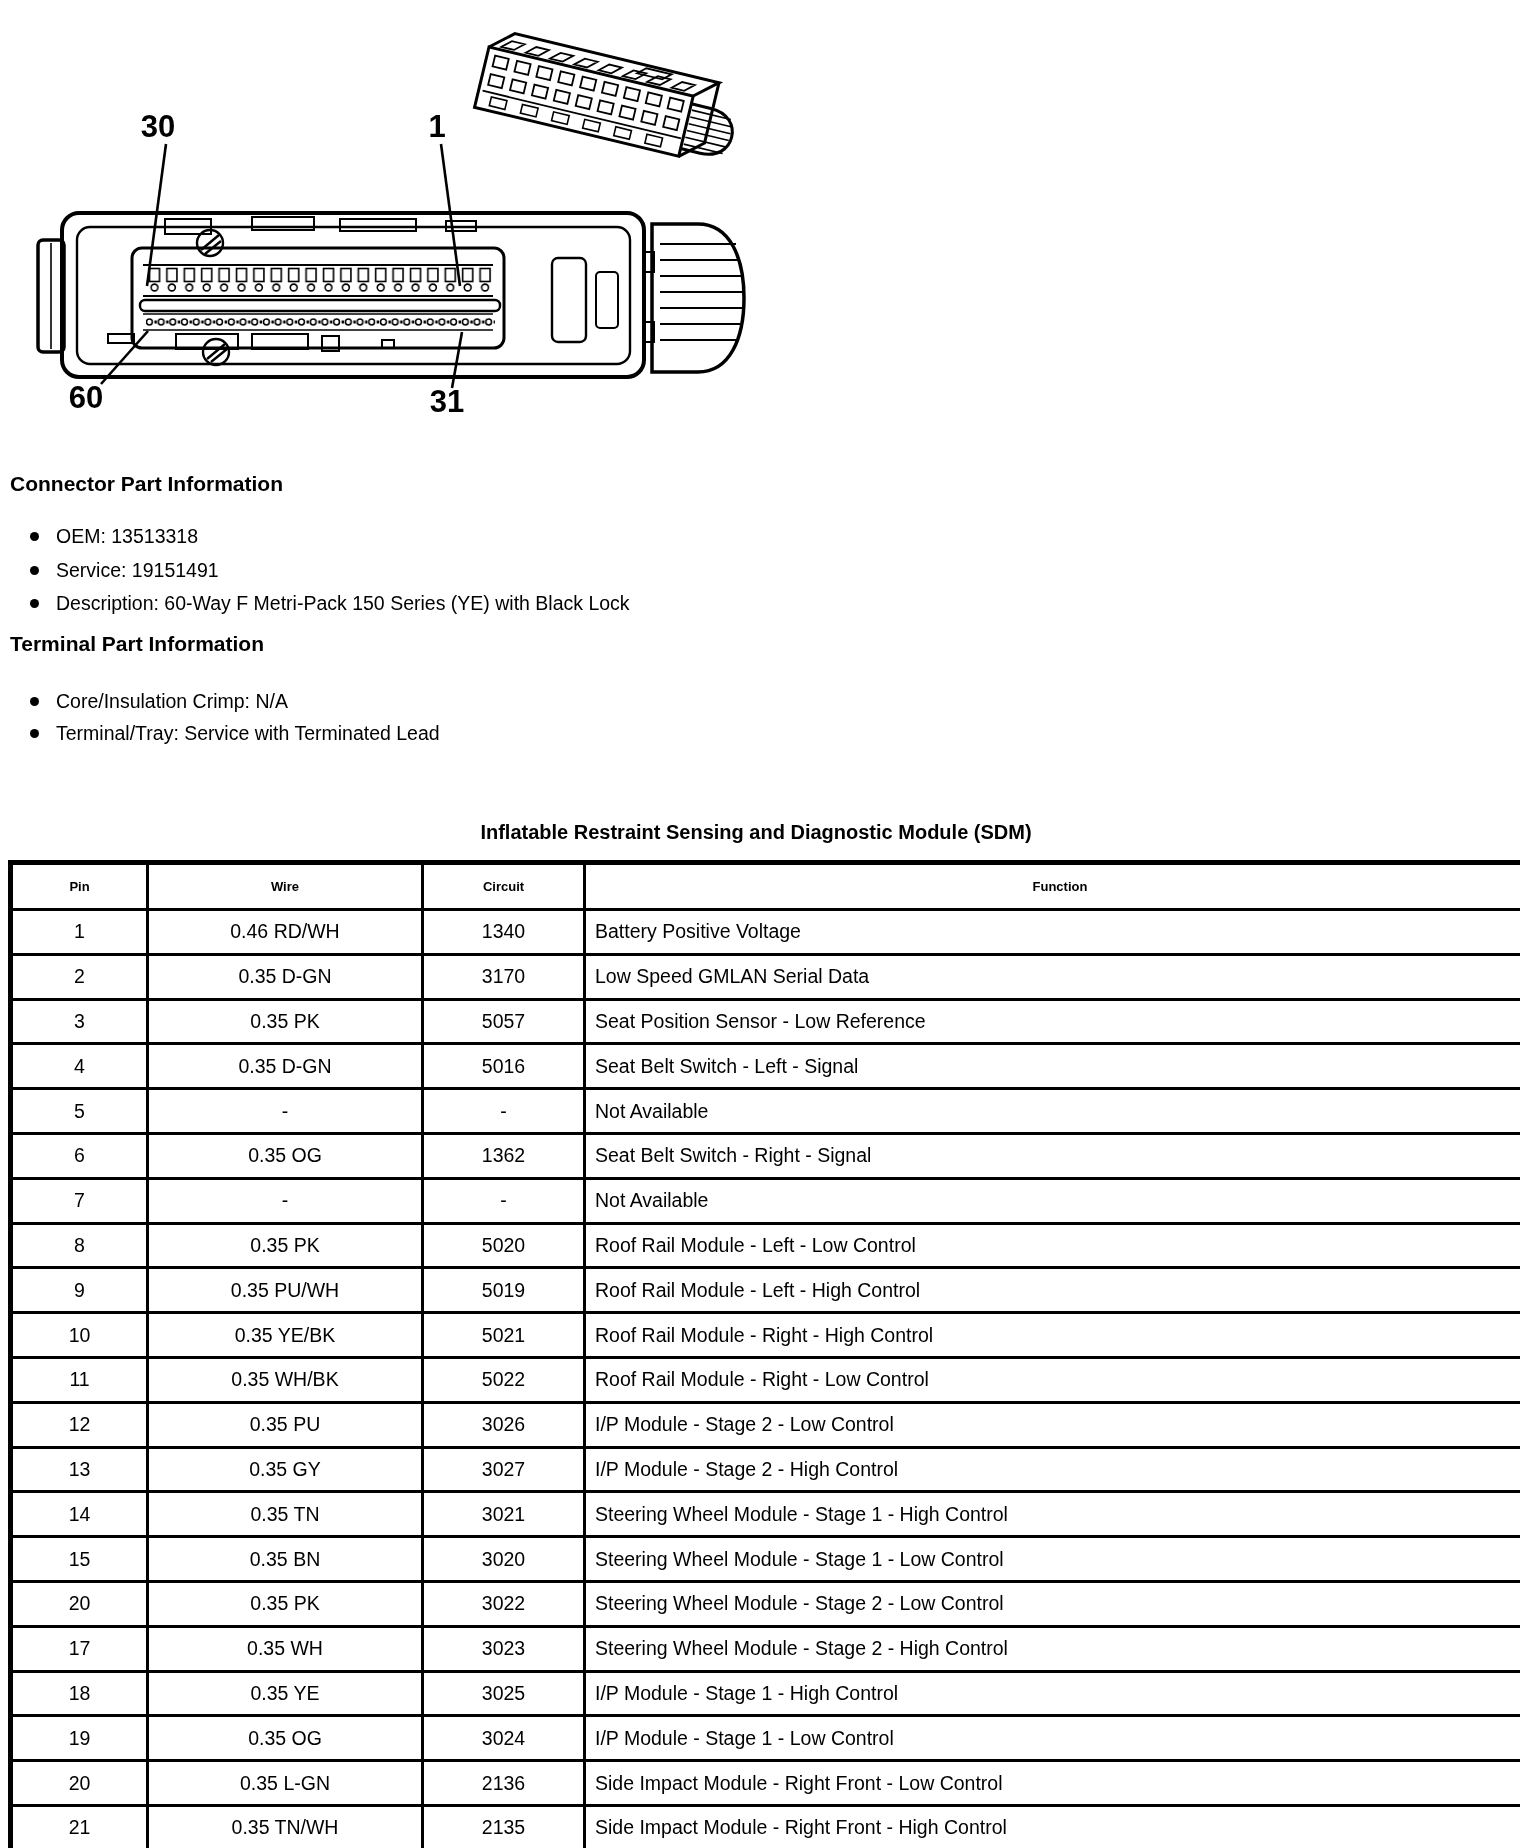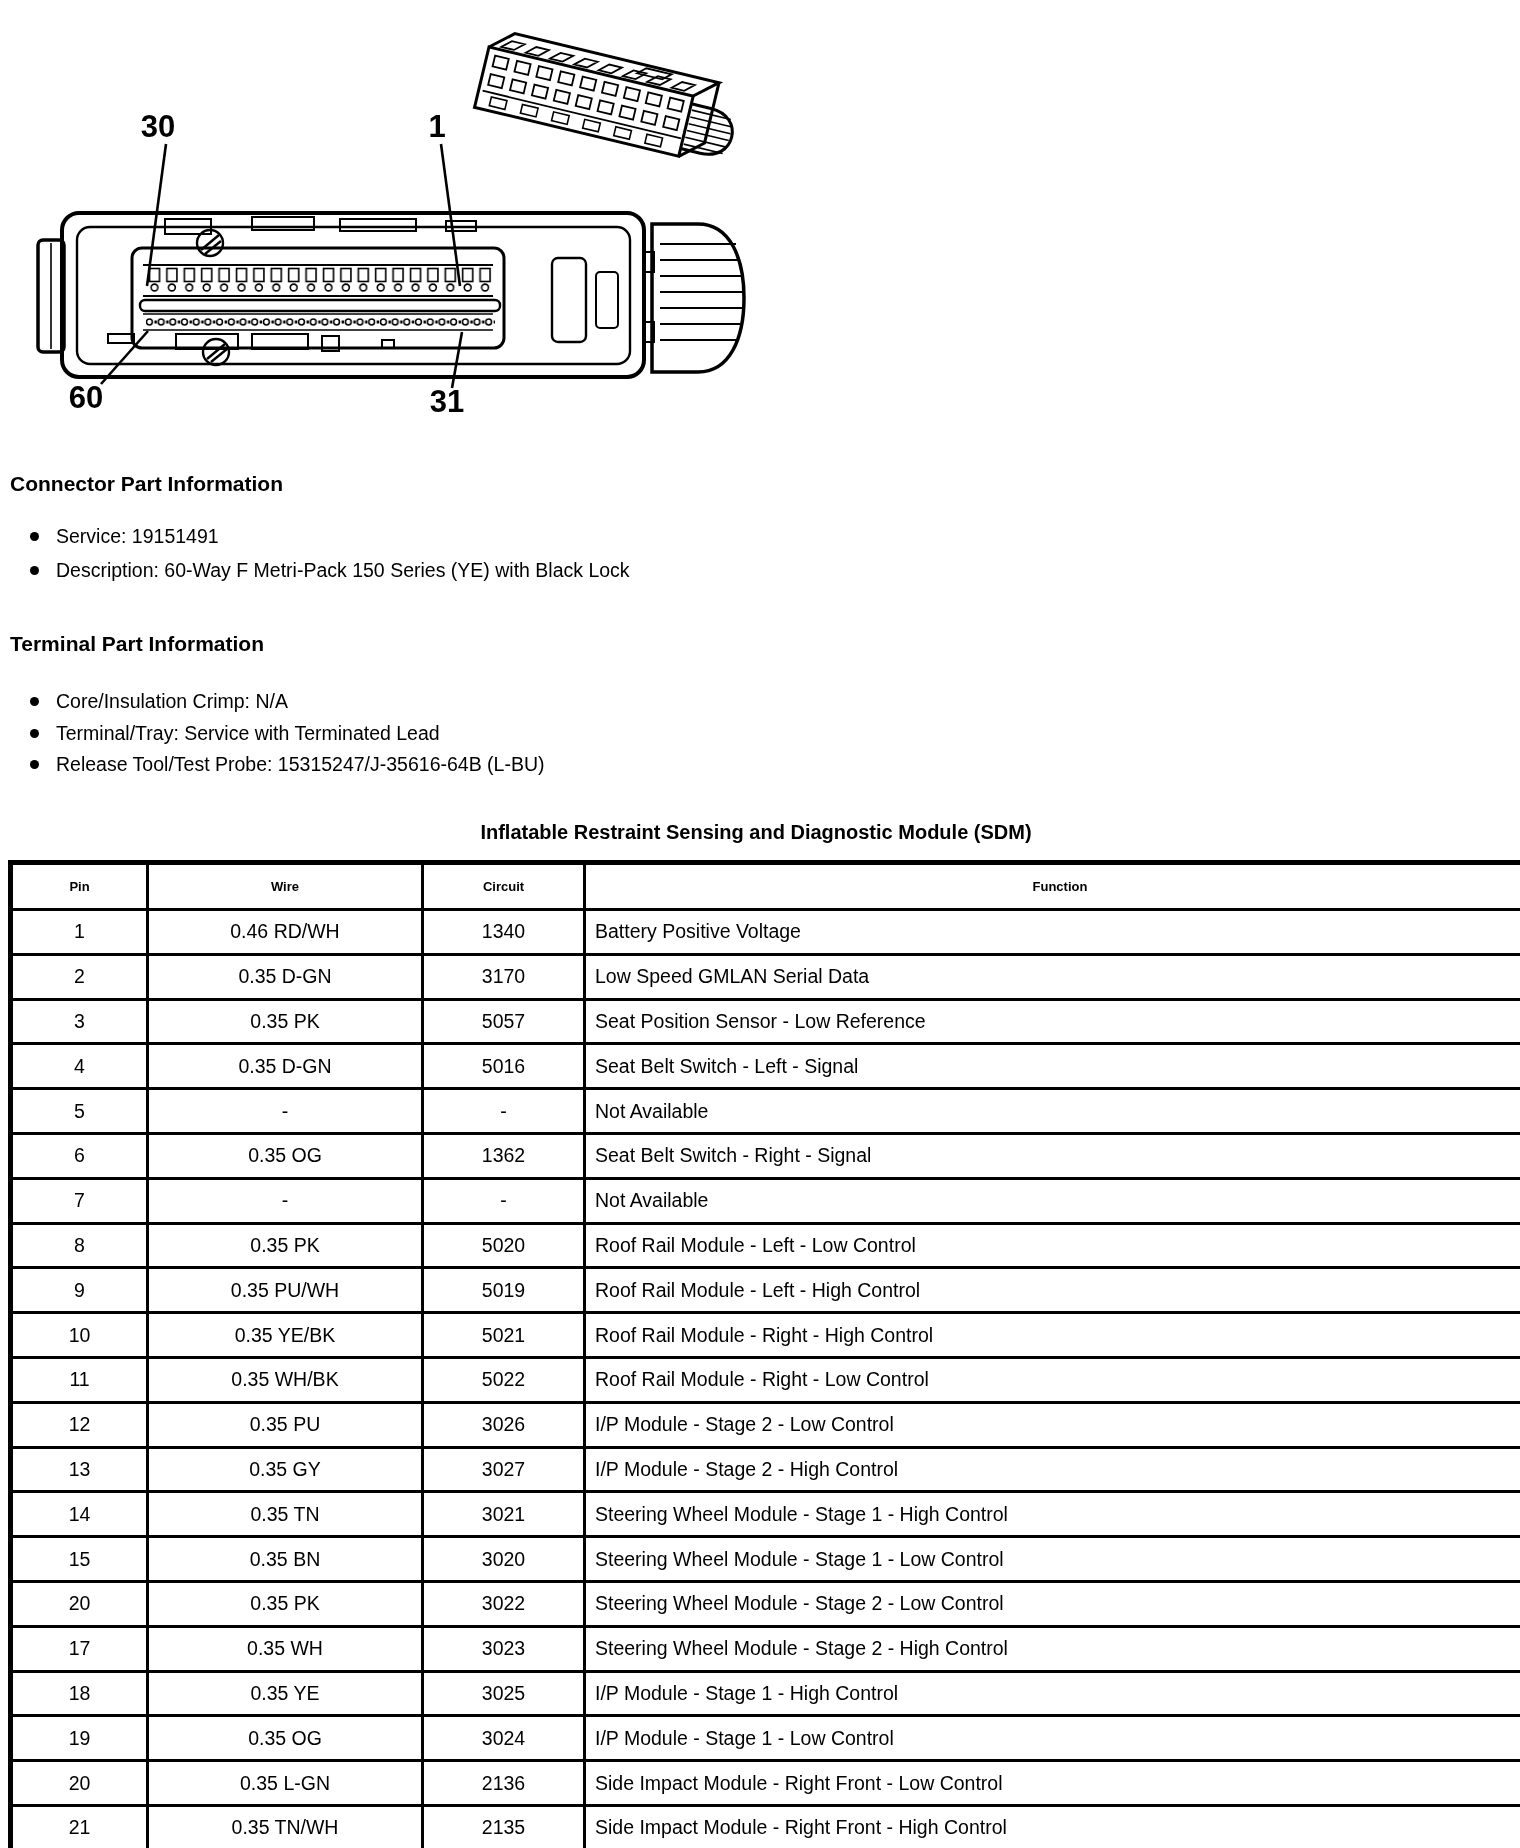--- a/index.html
+++ b/index.html
@@ -175,42 +175,42 @@
     <line x1="101" y1="384" x2="148" y2="331"></line>
     <line x1="452" y1="388" x2="462" y2="332"></line>
   </g>
 </svg>
 
 <div id="heading-connector" class="section-heading">Connector Part Information</div>
 
 <div id="list-connector" class="bullet-list">
     <div class="bullet-item">
       <span class="bullet-dot"></span>
+      <span class="bullet-text">OEM: 13513318</span>
+    </div>
+    <div class="bullet-item">
+      <span class="bullet-dot"></span>
       <span class="bullet-text">Service: 19151491</span>
     </div>
     <div class="bullet-item">
       <span class="bullet-dot"></span>
       <span class="bullet-text">Description: 60-Way F Metri-Pack 150 Series (YE) with Black Lock</span>
     </div>
   </div>
 
 <div id="heading-terminal" class="section-heading">Terminal Part Information</div>
 
 <div id="list-terminal" class="bullet-list">
     <div class="bullet-item">
       <span class="bullet-dot"></span>
       <span class="bullet-text">Core/Insulation Crimp: N/A</span>
     </div>
     <div class="bullet-item">
       <span class="bullet-dot"></span>
       <span class="bullet-text">Terminal/Tray: Service with Terminated Lead</span>
-    </div>
-    <div class="bullet-item">
-      <span class="bullet-dot"></span>
-      <span class="bullet-text">Release Tool/Test Probe: 15315247/J-35616-64B (L-BU)</span>
     </div>
   </div>
 
 <div id="table-title">Inflatable Restraint Sensing and Diagnostic Module (SDM)</div>
 
 <table id="pinout-table">
   <thead>
       <tr>
         <th class="colw0">Pin</th>
         <th class="colw1">Wire</th>

